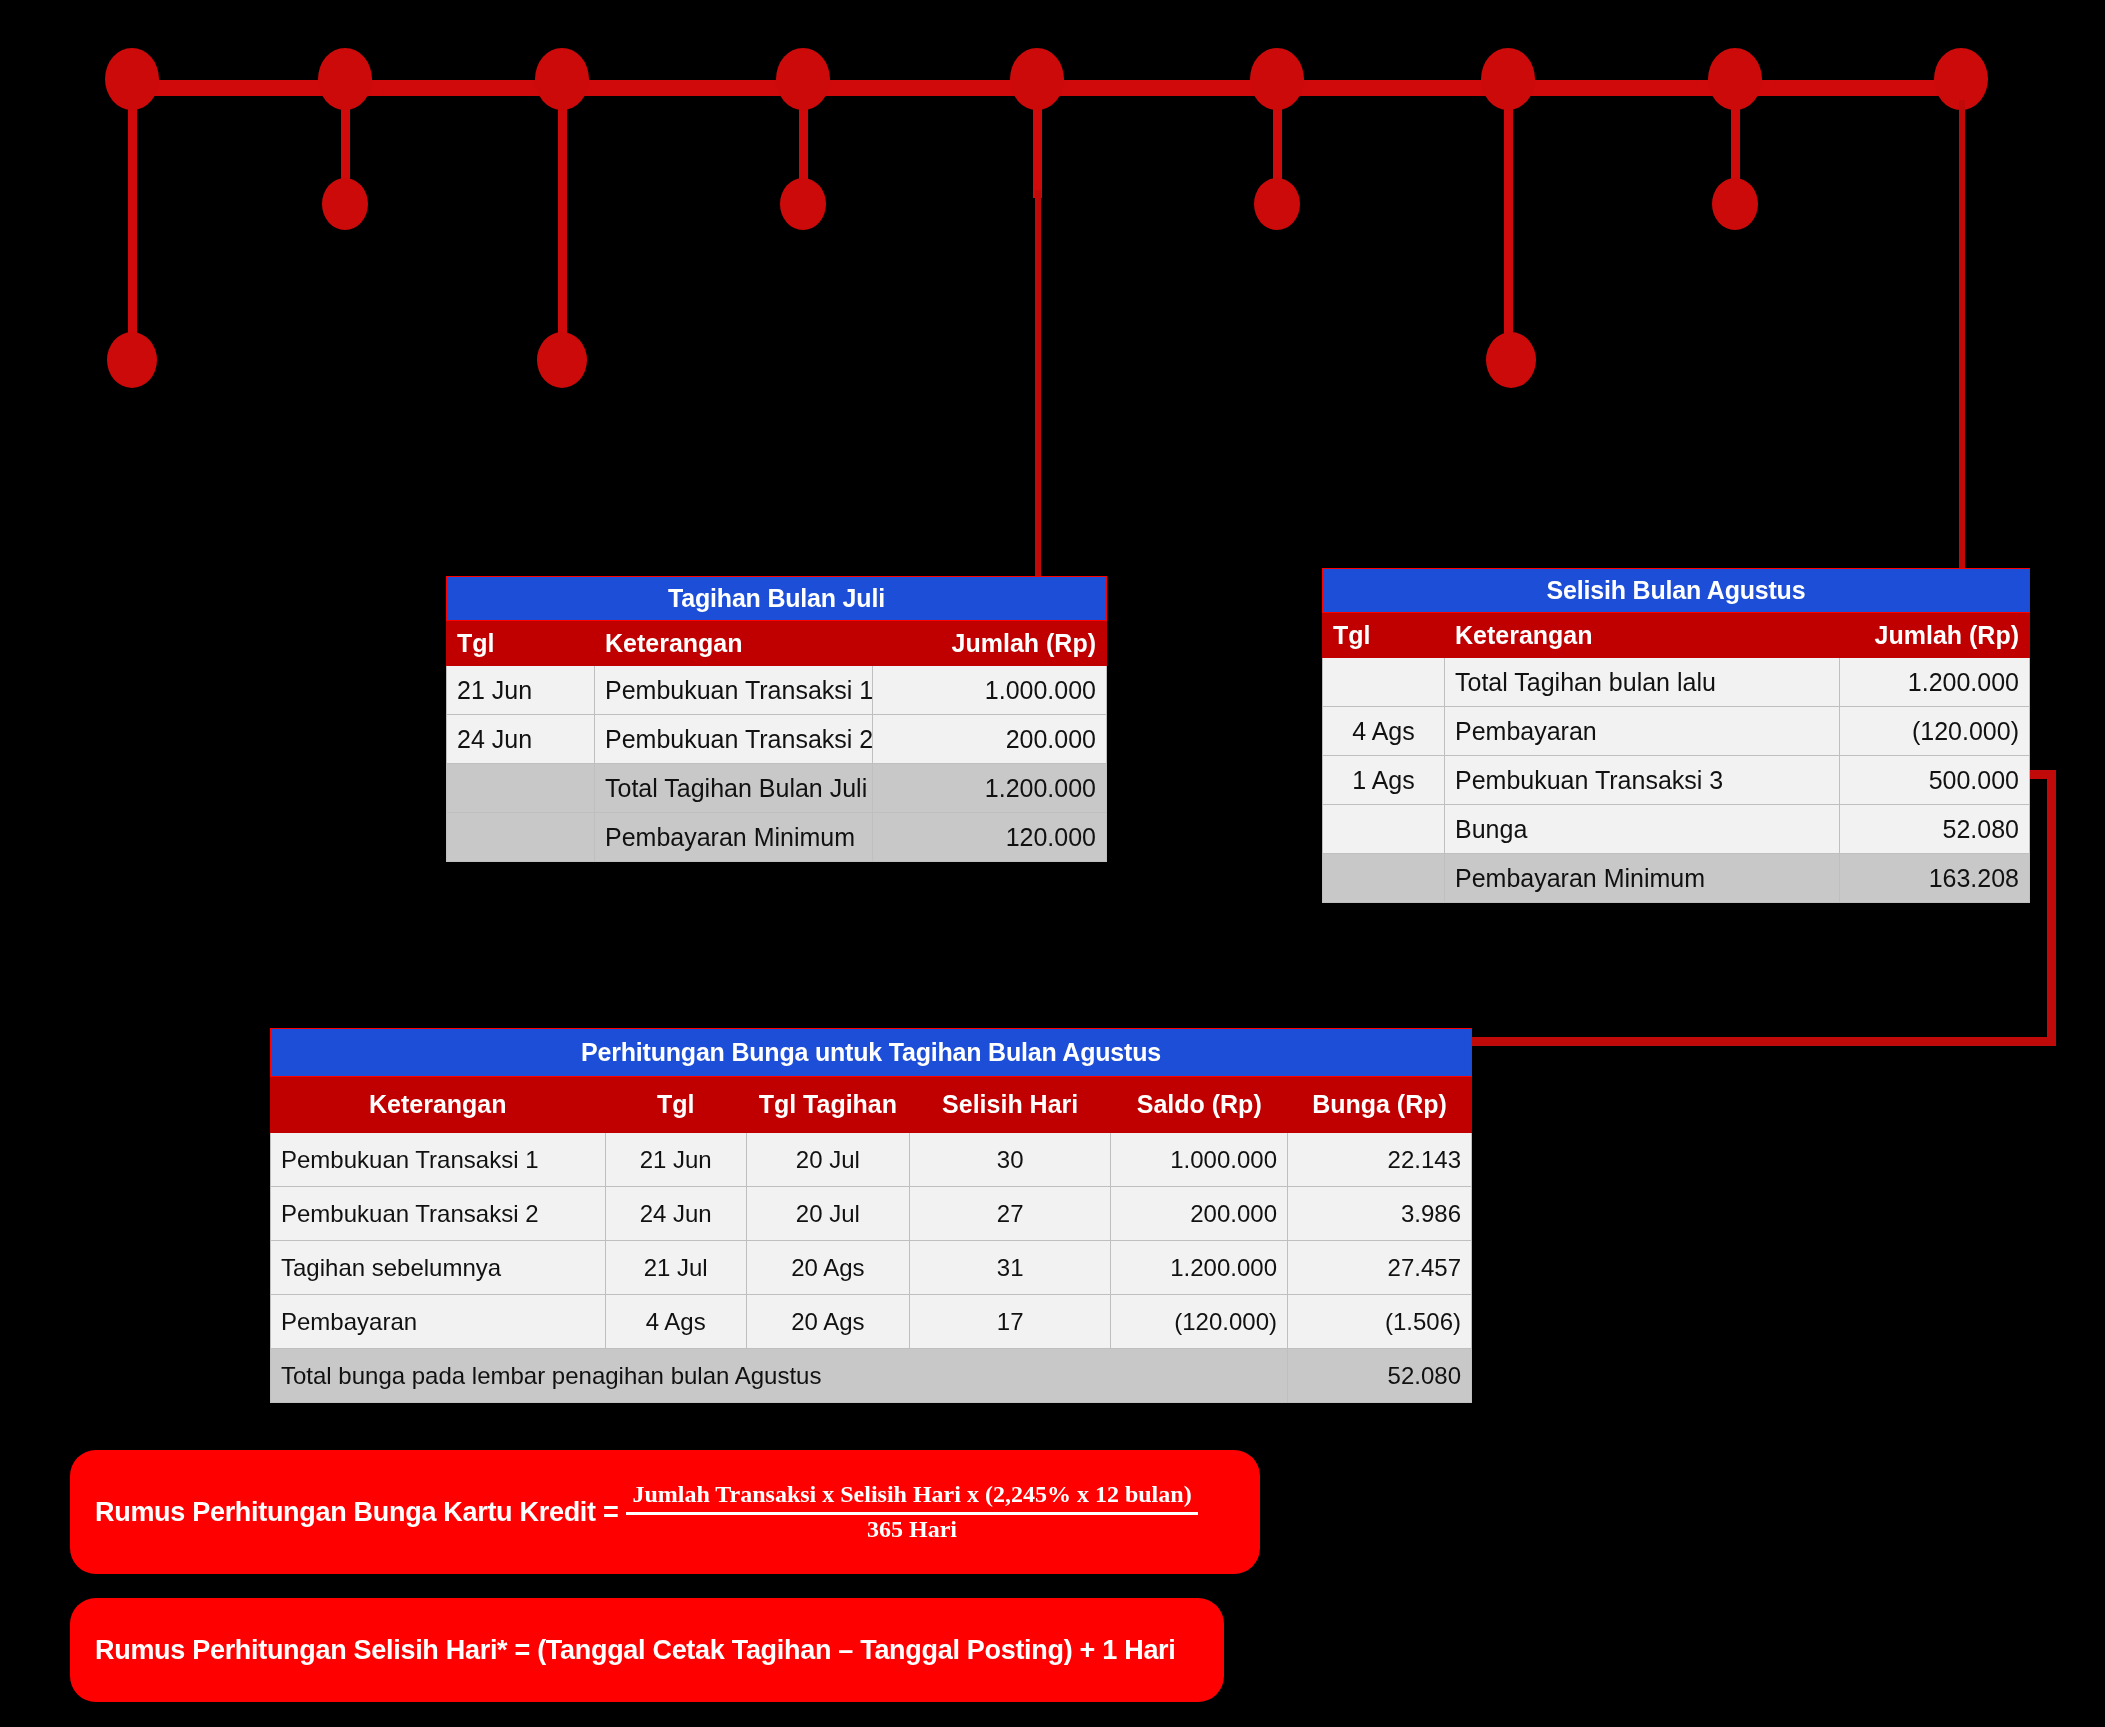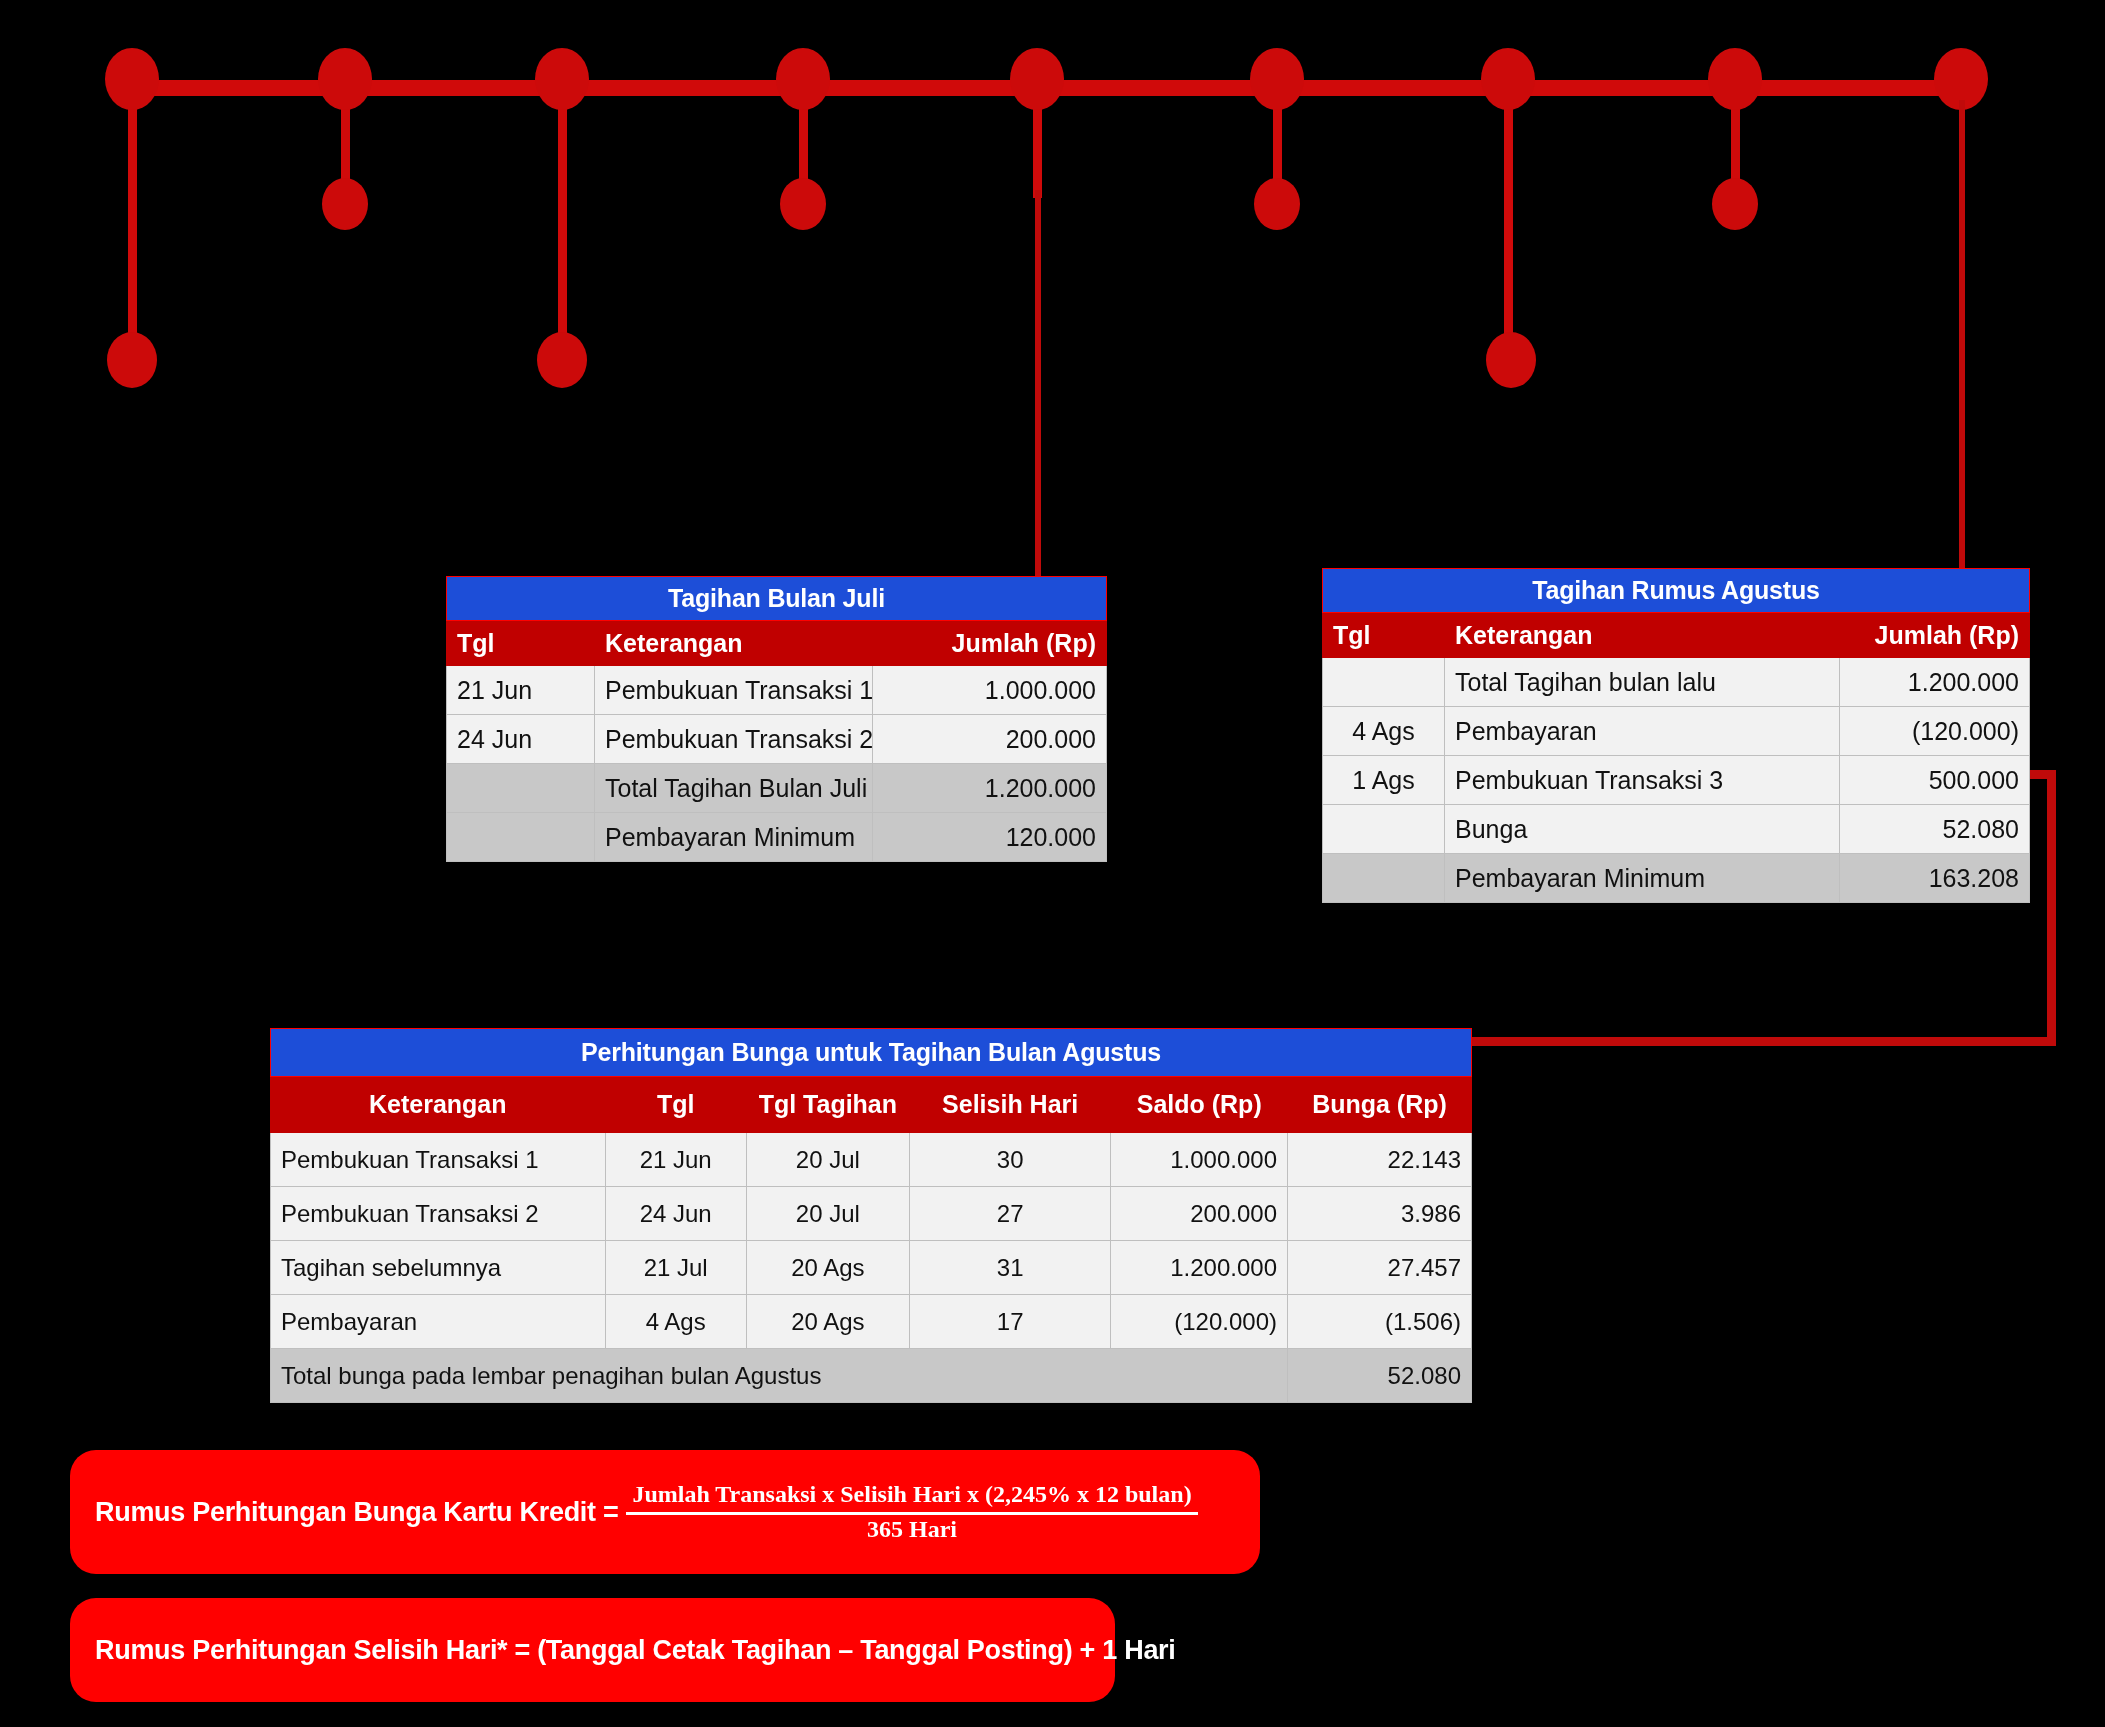--- a/index.html
+++ b/index.html
@@ -94,21 +94,21 @@
   
   .formula-box {
     position: absolute;
     background: #FF0000;
     border-radius: 26px;
     color: #FFFFFF;
     display: flex;
     align-items: center;
   }
   #formula-bunga { left: 70px; top: 1450px; width: 1190px; height: 124px; }
-  #formula-selisih { left: 70px; top: 1598px; width: 1045px; height: 104px; }
+  #formula-selisih { left: 70px; top: 1598px; width: 1154px; height: 104px; }
 
   .formula-label {
     font-weight: bold;
     font-size: 27px;
     padding-left: 25px;
     white-space: nowrap;
     letter-spacing: -0.3px;
   }
   .fraction {
     display: inline-flex;
@@ -206,21 +206,21 @@
 </table>
 
 <table class="tbl billing" id="table-agustus">
   <colgroup>
       <col style="width:122px">
       <col style="width:395px">
       <col style="width:190px">
     </colgroup>
   <tbody>
     <tr class="title-row">
-      <td colspan="3">Tagihan Rumus Agustus</td>
+      <td colspan="3">Selisih Bulan Agustus</td>
     </tr>
     <tr class="head-row">
       <td class="lft">Tgl</td>
       <td class="lft">Keterangan</td>
       <td class="num">Jumlah (Rp)</td>
     </tr>
     <tr>
       <td class="ctr"></td>
       <td class="lft">Total Tagihan bulan lalu</td>
       <td class="num">1.200.000</td>

